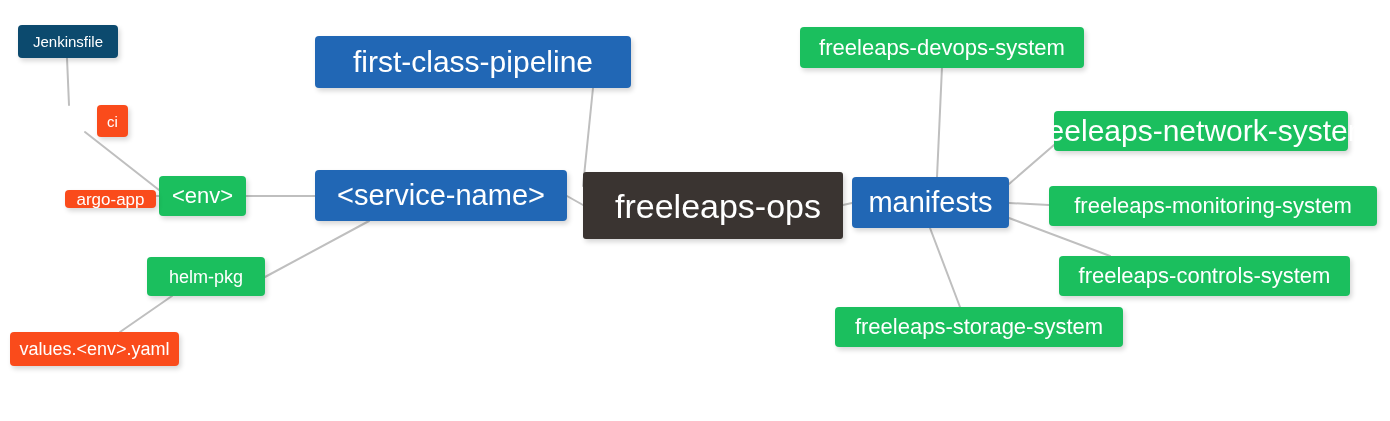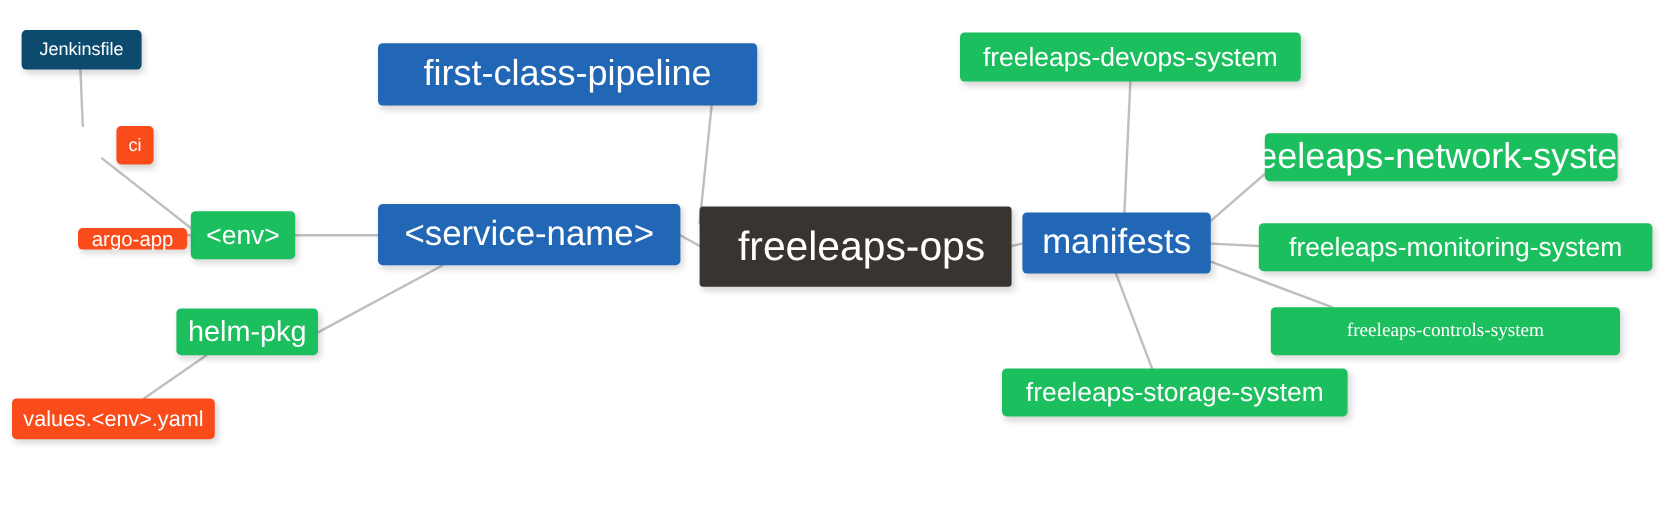--- a/index.html
+++ b/index.html
@@ -59,27 +59,27 @@
   .node.red    { background: #fa4b1b; }
   .node.orange { background: #0c4a6e; text-align: center; }
 
   .n-root           { left: 583px;  top: 172px; width: 260px; height: 67px;  font-size: 34px; padding-left: 10px; }
   .n-first-class    { left: 315px;  top: 36px;  width: 316px; height: 52px;  font-size: 30px; }
   .n-service-name   { left: 315px;  top: 170px; width: 252px; height: 51px;  font-size: 29px; }
   .n-env            { left: 159px;  top: 176px; width: 87px;  height: 40px;  font-size: 22px; }
   .n-ci             { left: 54px;   top: 105px; width: 31px;  height: 32px;  font-size: 15px; margin-left: 43px; }
   .n-jenkinsfile    { left: 18px;   top: 25px;  width: 100px; height: 33px;  font-size: 15px; }
   .n-argo-app       { left: 33px;   top: 190px; width: 91px;  height: 18px;  font-size: 17px; margin-left: 32px; }
-  .n-helm-pkg       { left: 147px;  top: 257px; width: 118px; height: 39px;  font-size: 24px; }
+  .n-helm-pkg       { left: 147px;  top: 257px; width: 118px; height: 39px;  font-size: 18px; }
   .n-values         { left: 10px;   top: 332px; width: 169px; height: 34px;  font-size: 18px; }
   .n-manifests      { left: 852px;  top: 177px; width: 157px; height: 51px;  font-size: 29px; }
   .n-devops         { left: 800px;  top: 27px;  width: 284px; height: 41px;  font-size: 22px; }
   .n-network        { left: 1054px; top: 111px; width: 294px; height: 40px;  font-size: 30px; }
   .n-monitoring     { left: 1049px; top: 186px; width: 328px; height: 40px;  font-size: 22px; }
-  .n-controls       { left: 1059px; top: 256px; width: 291px; height: 40px;  font-size: 16px; font-family: Liberation Serif, serif; }
+  .n-controls       { left: 1059px; top: 256px; width: 291px; height: 40px;  font-size: 22px; }
   .n-storage        { left: 835px;  top: 307px; width: 288px; height: 40px;  font-size: 22px; }
 </style>
 </head>
 <body>
 
 <div id="mindmap">
 
   <svg class="edges" viewBox="0 0 1390 421">
 
     <path class="edge" d="M 583 186 L 593 88"></path>

